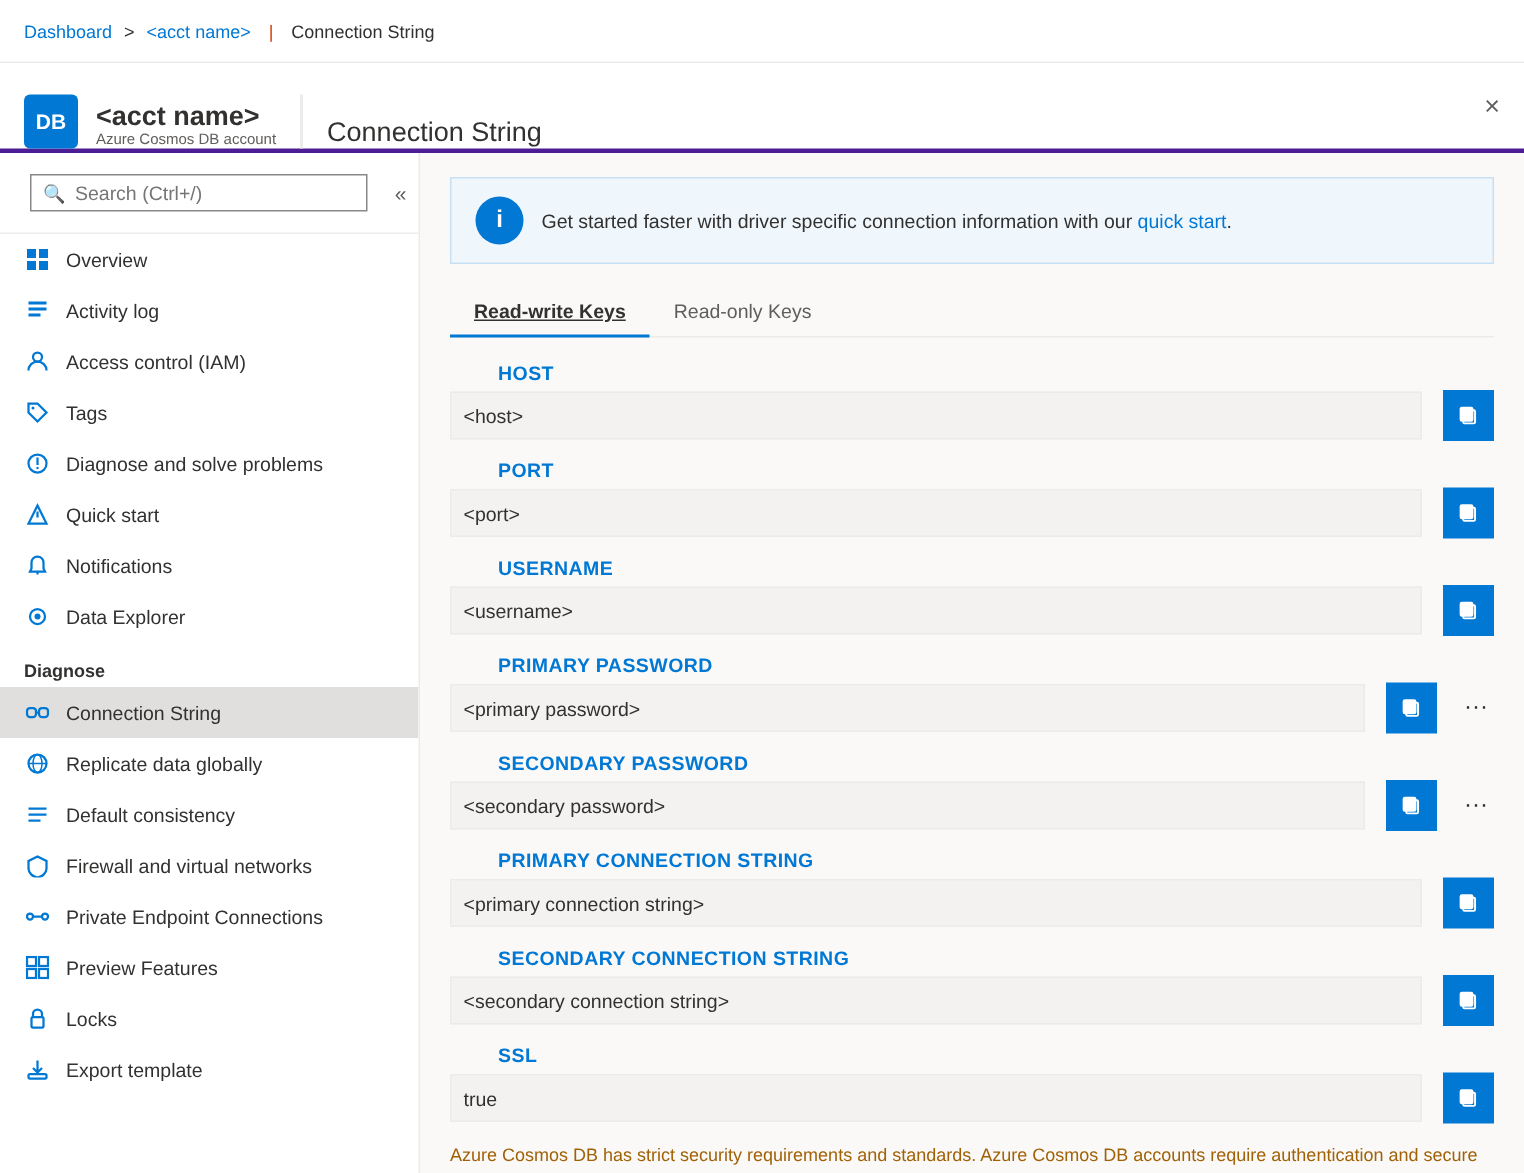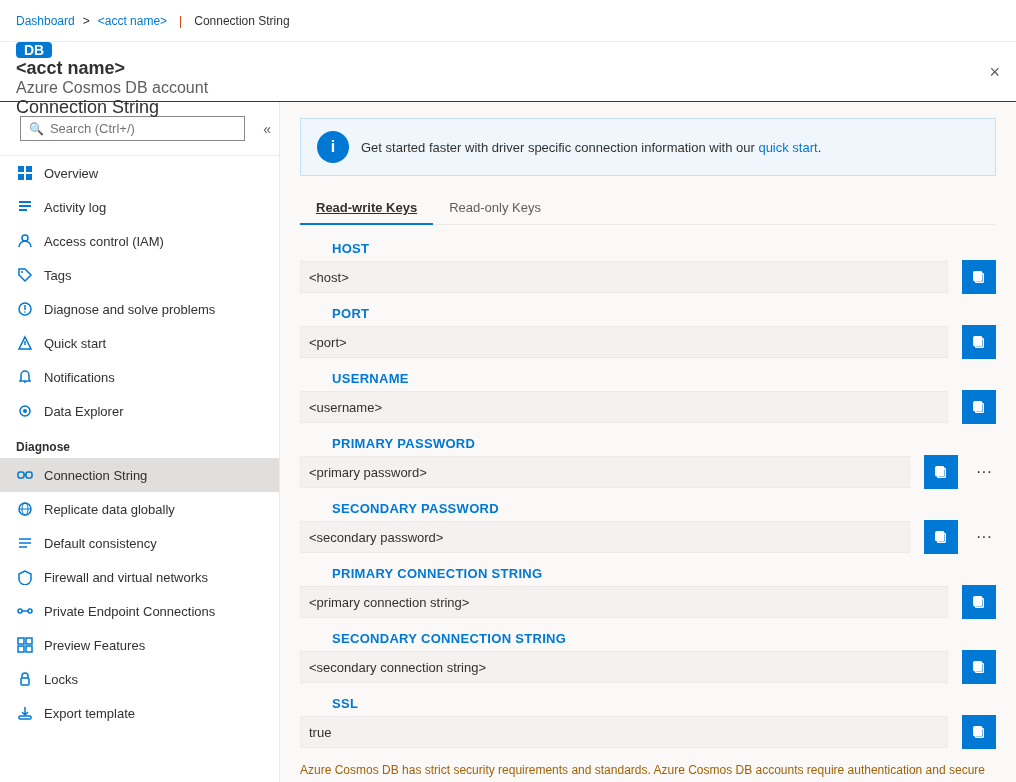--- a/index.html
+++ b/index.html
@@ -6,25 +6,25 @@
     body { font-family: 'Segoe UI', Arial, sans-serif; font-size: 13px; background: #f3f2f1; color: #323130; width: 1016px; height: 782px; overflow: hidden; }
 
     
     .breadcrumb { display: flex; align-items: center; height: 42px; background: #fff; padding: 0 12px; font-size: 12px; color: #0078d4; border-bottom: 1px solid #edebe9; }
     .breadcrumb span { color: #323130; margin: 0 4px; }
     .breadcrumb .sep { color: #323130; margin: 0 4px; }
     .breadcrumb .current { color: #323130; }
     .breadcrumb .pipe { color: #d83b01; margin: 0 8px; }
 
     
-    .header { display: flex; align-items: flex-start; height: 60px; background: #fff; padding: 0 16px; border-bottom: 1px solid #4c1d95; position: relative; flex-direction: column; }
+    .header { display: flex; align-items: flex-end; height: 60px; background: #fff; padding: 0 16px; border-bottom: 3px solid #4c1d95; position: relative; }
     .header-icon { width: 36px; height: 36px; background: #0078d4; border-radius: 4px; display: flex; align-items: center; justify-content: center; margin-right: 12px; color: #fff; font-weight: bold; font-size: 14px; }
     .header-titles { display: flex; flex-direction: column; }
     .header-acct { font-size: 18px; font-weight: 600; color: #323130; }
-    .header-sub { font-size: 16px; color: #605e5c; }
+    .header-sub { font-size: 10px; color: #605e5c; }
     .header-divider { width: 2px; height: 36px; background: #edebe9; margin: 0 16px; }
     .header-page-title { font-size: 18px; font-weight: 400; color: #323130; }
     .close-btn { position: absolute; right: 16px; top: 50%; transform: translateY(-50%); background: none; border: none; font-size: 18px; cursor: pointer; color: #605e5c; }
 
     
     .layout { display: flex; height: calc(782px - 90px); }
 
     
     .sidebar { width: 280px; background: #fff; border-right: 1px solid #edebe9; overflow-y: auto; flex-shrink: 0; }
     .search-box { margin: 8px 12px; display: flex; align-items: center; border: 1px solid #8a8886; background: #fff; padding: 4px 8px; }

